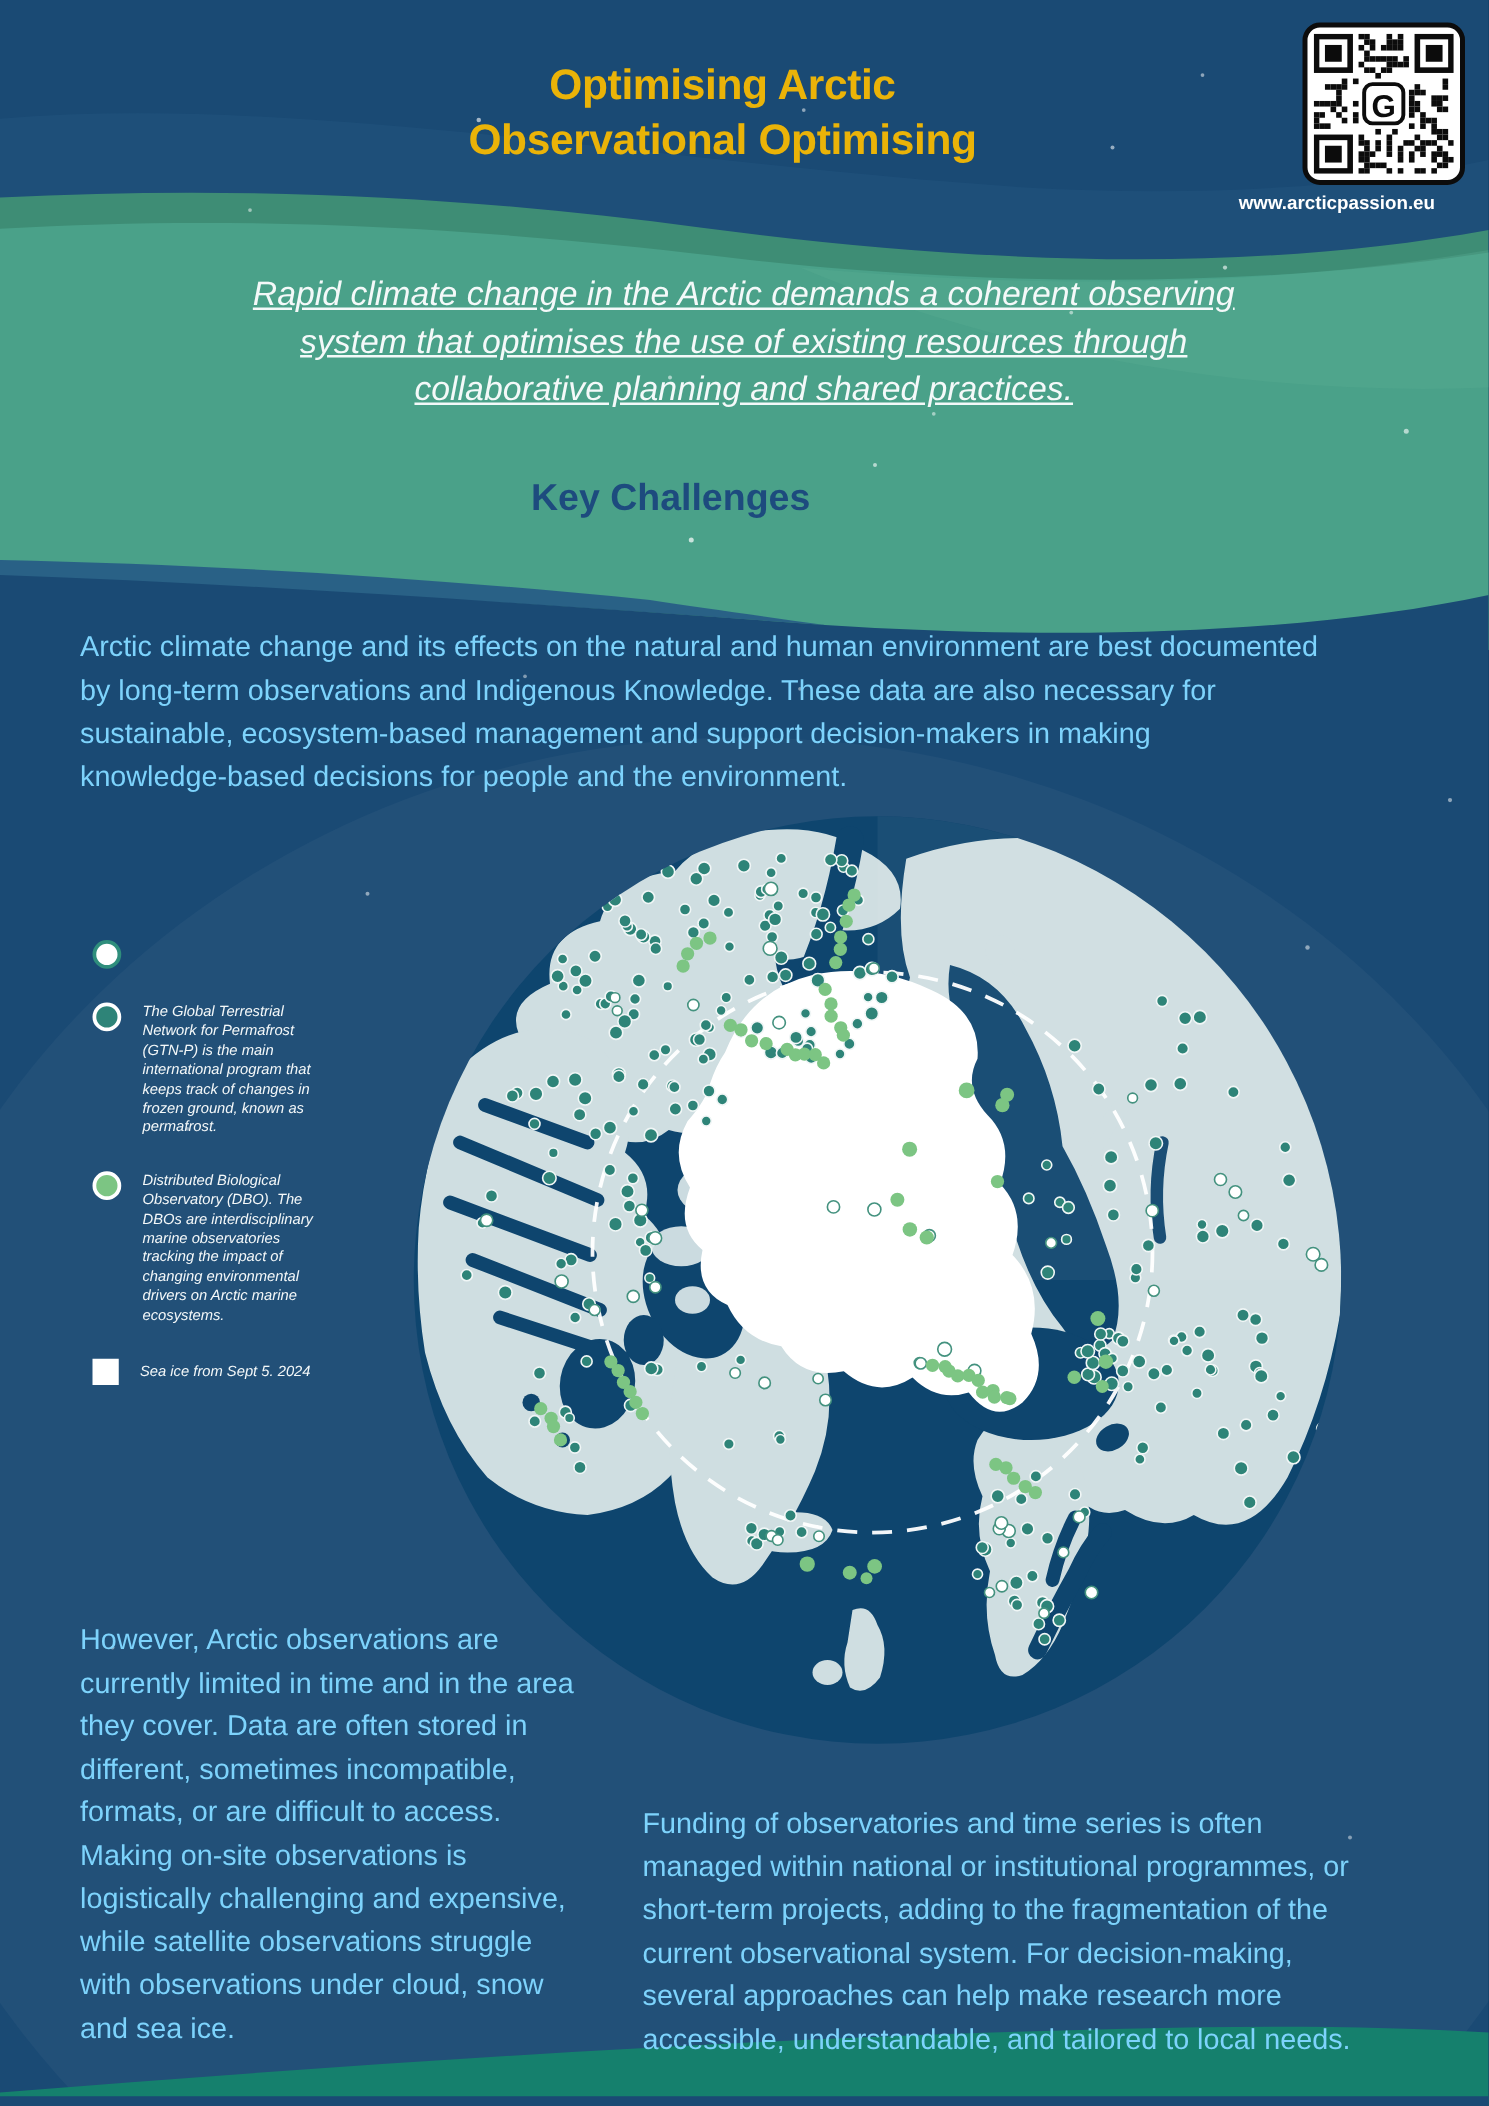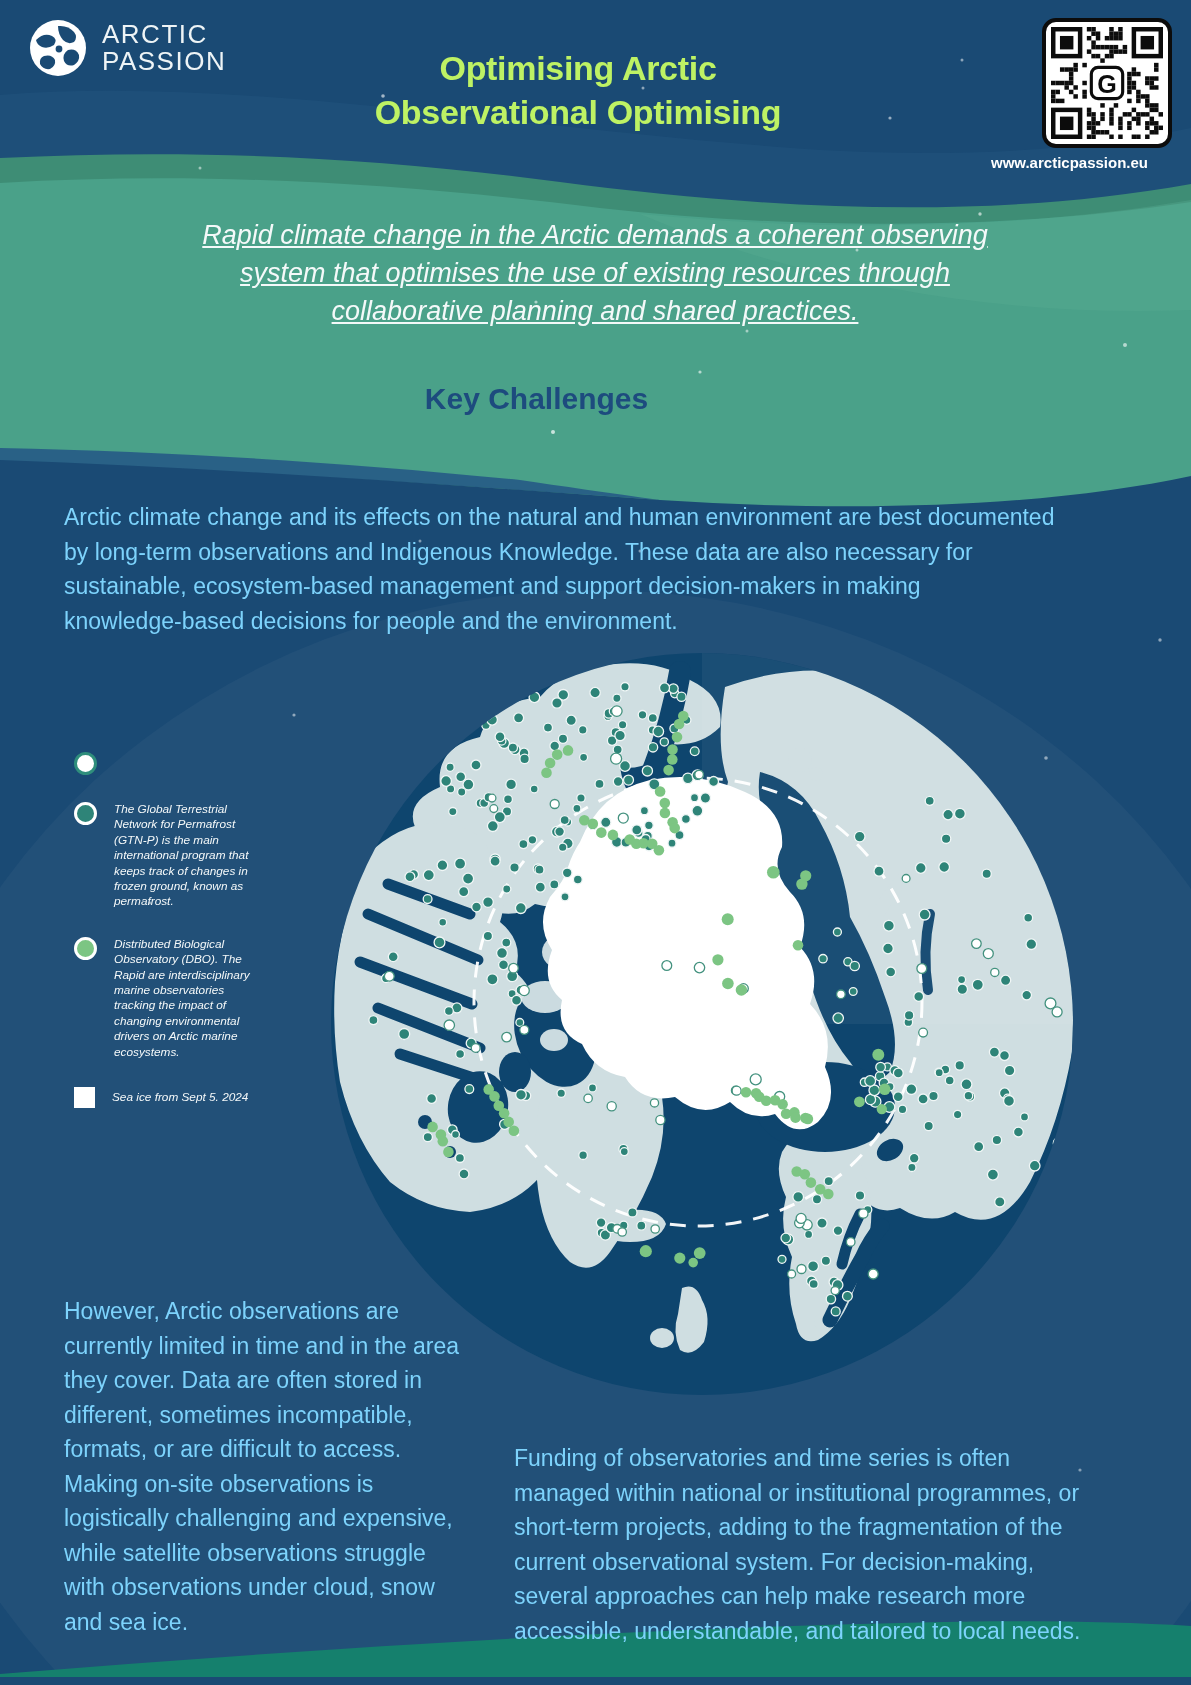--- a/index.html
+++ b/index.html
@@ -5,21 +5,21 @@
   html,body{margin:0;padding:0;background:#0d2f4d;}
   .poster{position:relative;width:1191px;height:1685px;overflow:hidden;
     background:#1a4a74;font-family:"Liberation Sans",sans-serif;color:#f2f7f8;}
   .abs{position:absolute;}
   svg{display:block;}
   .prelines{white-space:pre-line;}
   
   .logo-wrap{left:28px;top:18px;display:flex;align-items:center;gap:14px;}
   .logo-text{font-size:26px;line-height:27px;letter-spacing:1.5px;font-weight:400;color:#eef4f6;}
   .title{left:238px;top:46px;width:680px;text-align:center;font-weight:bold;
-    font-size:34px;line-height:44px;color:#bef264;letter-spacing:-0.3px;}
+    font-size:34px;line-height:44px;color:#eab308;letter-spacing:-0.3px;}
   .qr-box{left:1042px;top:18px;width:130px;height:130px;background:#ffffff;border:4px solid #0c0c0c;
     border-radius:14px;box-sizing:border-box;display:flex;align-items:center;justify-content:center;}
   .website{left:962px;top:154px;width:215px;text-align:center;font-weight:bold;font-size:15px;color:#ffffff;}
   
   .intro{left:165px;top:216px;width:860px;text-align:center;font-style:italic;
     font-size:27px;line-height:38px;color:#f4f9f9;text-decoration:underline;}
   .section-heading{left:0;top:382px;width:1073px;text-align:center;font-weight:bold;
     font-size:30px;color:#1d4b7e;}
   
   .para{font-size:23px;line-height:34.5px;color:#7dd3fc;}
@@ -73,36 +73,20 @@
         <circle cx="1160" cy="640" r="1.7" opacity="0.5"></circle>
       <circle cx="90" cy="1318" r="1.6" opacity="0.45"></circle>
         <circle cx="1080" cy="1470" r="1.6" opacity="0.45"></circle>
       <circle cx="536" cy="302" r="1.6" opacity="0.55"></circle>
         <circle cx="857" cy="250" r="1.5" opacity="0.5"></circle>
       <circle cx="747" cy="331" r="1.5" opacity="0.5"></circle>
         <circle cx="640" cy="551" r="1.5" opacity="0.45"></circle>
     </g>
   </svg>
 
-  <div class="abs logo-wrap">
-    <svg width="60" height="60" viewBox="0 0 60 60">
-      <circle cx="30" cy="30" r="28" fill="#ffffff"></circle>
-      <g fill="#1a4a74">
-        <path d="M8,22 Q16,14 24,18 Q30,21 26,27 Q20,31 14,29 Q9,27 8,22 Z"></path>
-        <path d="M30,8 Q40,7 46,14 Q50,19 46,24 Q40,27 35,22 Q30,16 30,8 Z"></path>
-        <path d="M40,32 Q48,30 51,37 Q52,43 46,47 Q39,49 36,43 Q34,36 40,32 Z"></path>
-        <path d="M16,38 Q24,36 27,42 Q28,48 22,51 Q15,52 12,46 Q11,40 16,38 Z"></path>
-        <circle cx="31" cy="31" r="3.4"></circle>
-      </g>
-    </svg>
-    <div class="logo-text">
-      <div>ARCTIC</div>
-      <div>PASSION</div>
-    </div>
-  </div>
 
   <div class="abs title">
     <div>Optimising Arctic</div>
     <div>Observational Optimising</div>
   </div>
 
   <div class="abs qr-box">
     <svg id="qr" width="112" height="112" viewBox="0 0 25 25">
         <rect x="8" y="0" width="1" height="1" fill="#0c0c0c"></rect>
         <rect x="9" y="0" width="1" height="1" fill="#0c0c0c"></rect>
@@ -719,21 +703,21 @@
 (GTN-P) is the main
 international program that
 keeps track of changes in
 frozen ground, known as
 permafrost.</span>
     </div>
     <div class="legend-item">
       <span class="lm lm-dbo"></span>
       <span class="legend-text prelines">Distributed Biological
 Observatory (DBO). The
-Rapid are interdisciplinary
+DBOs are interdisciplinary
 marine observatories
 tracking the impact of
 changing environmental
 drivers on Arctic marine
 ecosystems.</span>
     </div>
     <div class="legend-item center">
       <span class="lm lm-seaice"></span>
       <span class="legend-text prelines">Sea ice from Sept 5. 2024</span>
     </div>

